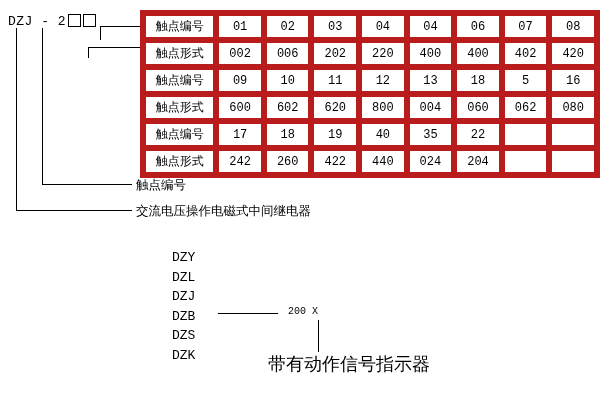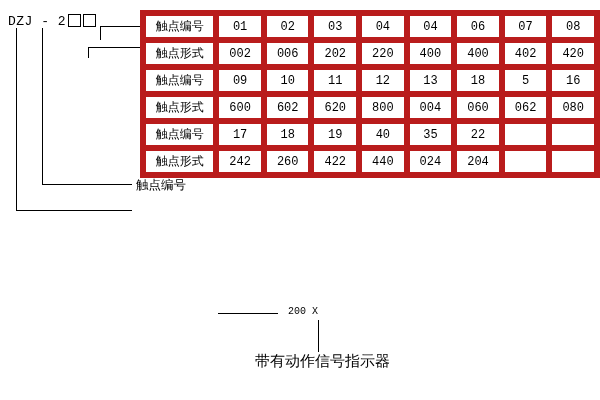--- a/index.html
+++ b/index.html
@@ -95,23 +95,23 @@
   }
   .series-200 {
     position: absolute;
     left: 288px;
     top: 306px;
     font-size: 10px;
     white-space: nowrap;
   }
   .indicator-text {
     position: absolute;
-    left: 255px;
+    left: 268px;
     top: 352px;
-    font-size: 15px;
+    font-size: 18px;
     white-space: nowrap;
   }
 </style>
 </head>
 <body>
 
 <div id="root">
 
   <div class="code-label">
     <span>DZJ</span><span>&nbsp;</span><span>-</span><span>&nbsp;</span><span>2</span><span class="code-box"></span><span class="code-box"></span>
@@ -122,20 +122,21 @@
 
   <div class="ln v" style="left:88px; top:47px; height:11px;"></div>
   <div class="ln h" style="left:88px; top:47px; width:52px;"></div>
 
   <div class="ln v" style="left:42px; top:28px; height:156px;"></div>
   <div class="ln h" style="left:42px; top:184px; width:90px;"></div>
   <div class="leader-text" style="left:136px; top:177px;">触点编号</div>
 
   <div class="ln v" style="left:16px; top:28px; height:182px;"></div>
   <div class="ln h" style="left:16px; top:210px; width:116px;"></div>
+  <div class="leader-text" style="left:136px; top:203px;">交流电压操作电磁式中间继电器</div>
 
   <div class="table-wrap">
     <table class="contact-table">
       <tbody>
         <tr>
           <td class="rowhead">触点编号</td>
           <td class="cell">01</td>
           <td class="cell">02</td>
           <td class="cell">03</td>
           <td class="cell">04</td>
@@ -196,20 +197,28 @@
           <td class="cell">440</td>
           <td class="cell">024</td>
           <td class="cell">204</td>
           <td class="cell"></td>
           <td class="cell"></td>
         </tr>
       </tbody>
     </table>
   </div>
 
+  <div class="series">
+    <div>DZY</div>
+    <div>DZL</div>
+    <div>DZJ</div>
+    <div>DZB</div>
+    <div>DZS</div>
+    <div>DZK</div>
+  </div>
 
   <div class="ln h" style="left:218px; top:313px; width:60px;"></div>
   <div class="series-200">200  X</div>
 
   <div class="ln v" style="left:318px; top:320px; height:32px;"></div>
 
   <div class="indicator-text">带有动作信号指示器</div>
 
 </div>
 

